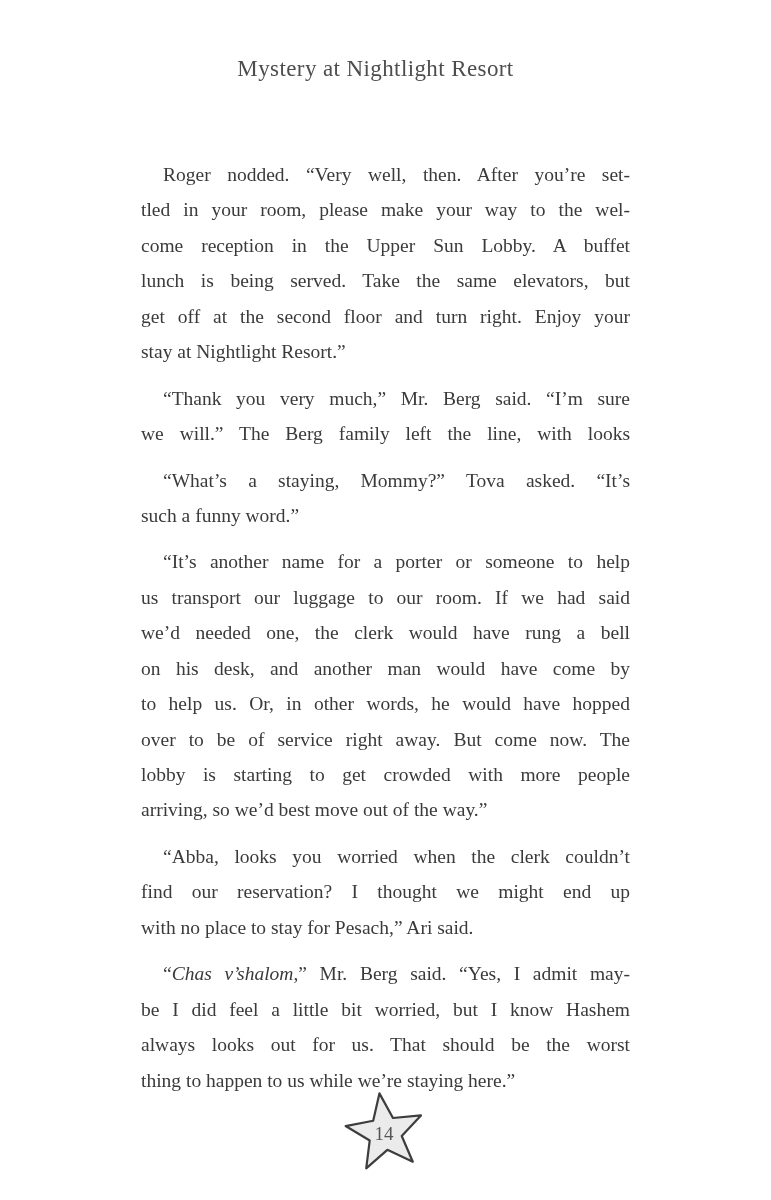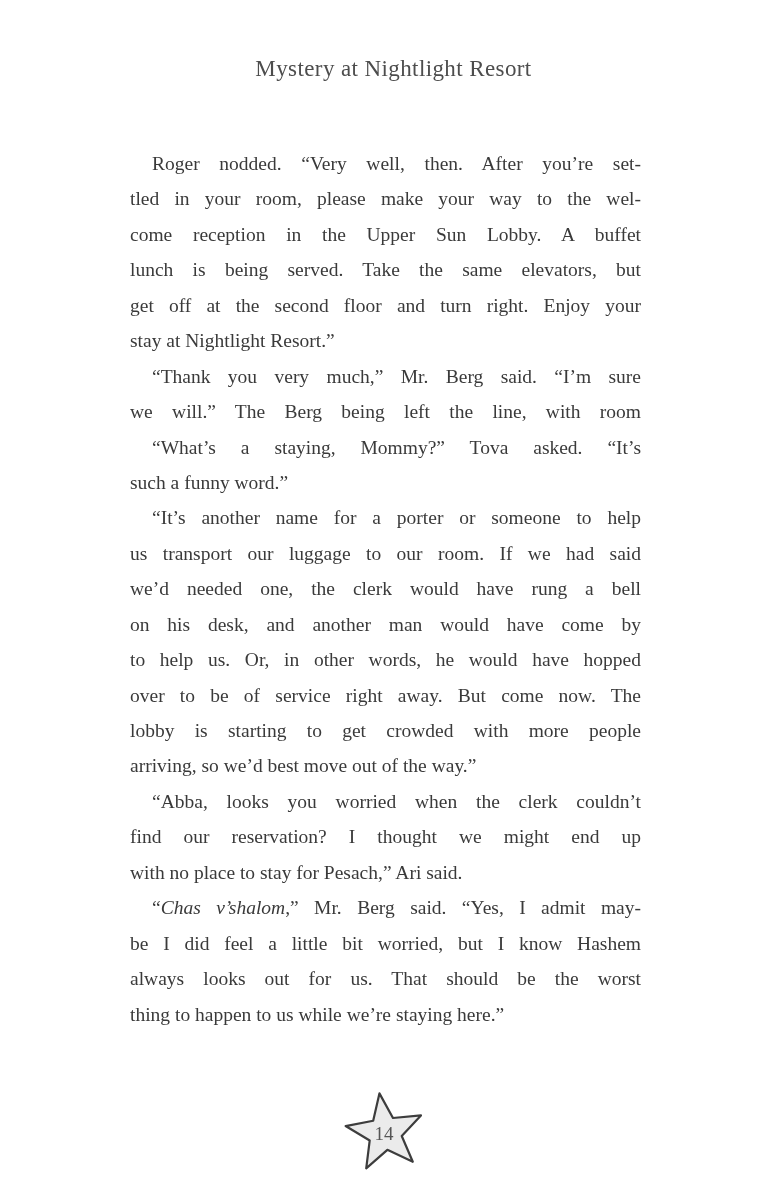--- a/index.html
+++ b/index.html
@@ -10,38 +10,38 @@
     position: relative;
     width: 771px;
     height: 1200px;
     background: #ffffff;
     overflow: hidden;
   }
 
   .running-head {
     position: absolute;
     top: 56px;
-    left: 138px;
+    left: 120px;
     width: 511px;
     text-align: center;
     font-size: 23px;
     letter-spacing: 0.4px;
     color: #4d4d4d;
   }
 
   .text-block {
     position: absolute;
     top: 146px;
     left: 130px;
     width: 511px;
     font-size: 19.5px;
     color: #3a3a3a;
   }
 
-  .paragraph { margin: 0; }
+  .paragraph { margin: 11px; }
 
   .line {
     height: 35.45px;
     line-height: 35.45px;
     text-align: justify;
     text-align-last: justify;
     overflow: hidden;
   }
   .line.first { text-indent: 22px; }
   .line.last  { text-align-last: left; }
@@ -70,21 +70,21 @@
       <div class="paragraph">
         <div class="line first"><span>Roger nodded. “Very well, then. After you’re set-</span></div>
         <div class="line"><span>tled in your room, please make your way to the wel-</span></div>
         <div class="line"><span>come reception in the Upper Sun Lobby. A buffet</span></div>
         <div class="line"><span>lunch is being served. Take the same elevators, but</span></div>
         <div class="line"><span>get off at the second floor and turn right. Enjoy your</span></div>
         <div class="line last"><span>stay at Nightlight Resort.”</span></div>
       </div>
       <div class="paragraph">
         <div class="line first"><span>“Thank you very much,” Mr. Berg said. “I’m sure</span></div>
-        <div class="line"><span>we will.” The Berg being left the line, with room</span></div>
+        <div class="line"><span>we will.” The Berg family left the line, with looks</span></div>
       </div>
       <div class="paragraph">
         <div class="line first"><span>“What’s a staying, Mommy?” Tova asked. “It’s</span></div>
         <div class="line last"><span>such a funny word.”</span></div>
       </div>
       <div class="paragraph">
         <div class="line first"><span>“It’s another name for a porter or someone to help</span></div>
         <div class="line"><span>us transport our luggage to our room. If we had said</span></div>
         <div class="line"><span>we’d needed one, the clerk would have rung a bell</span></div>
         <div class="line"><span>on his desk, and another man would have come by</span></div>

